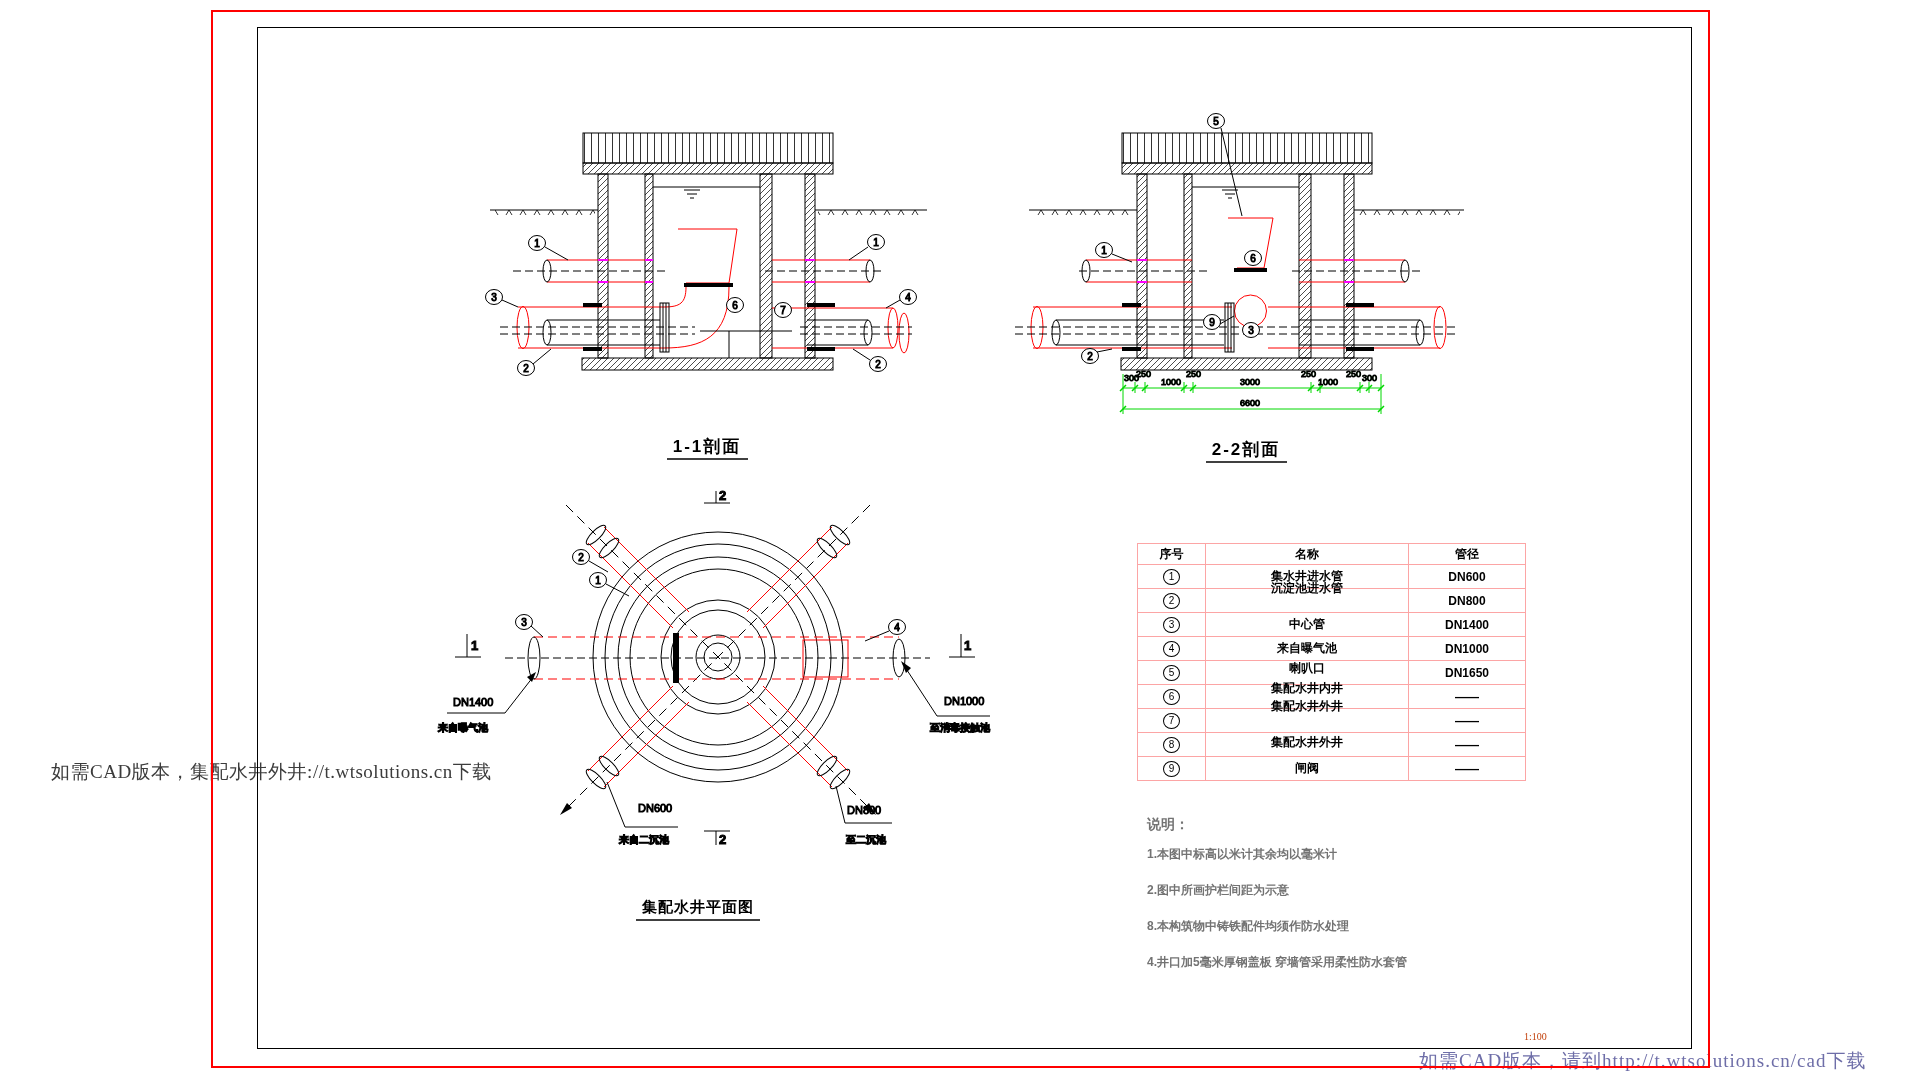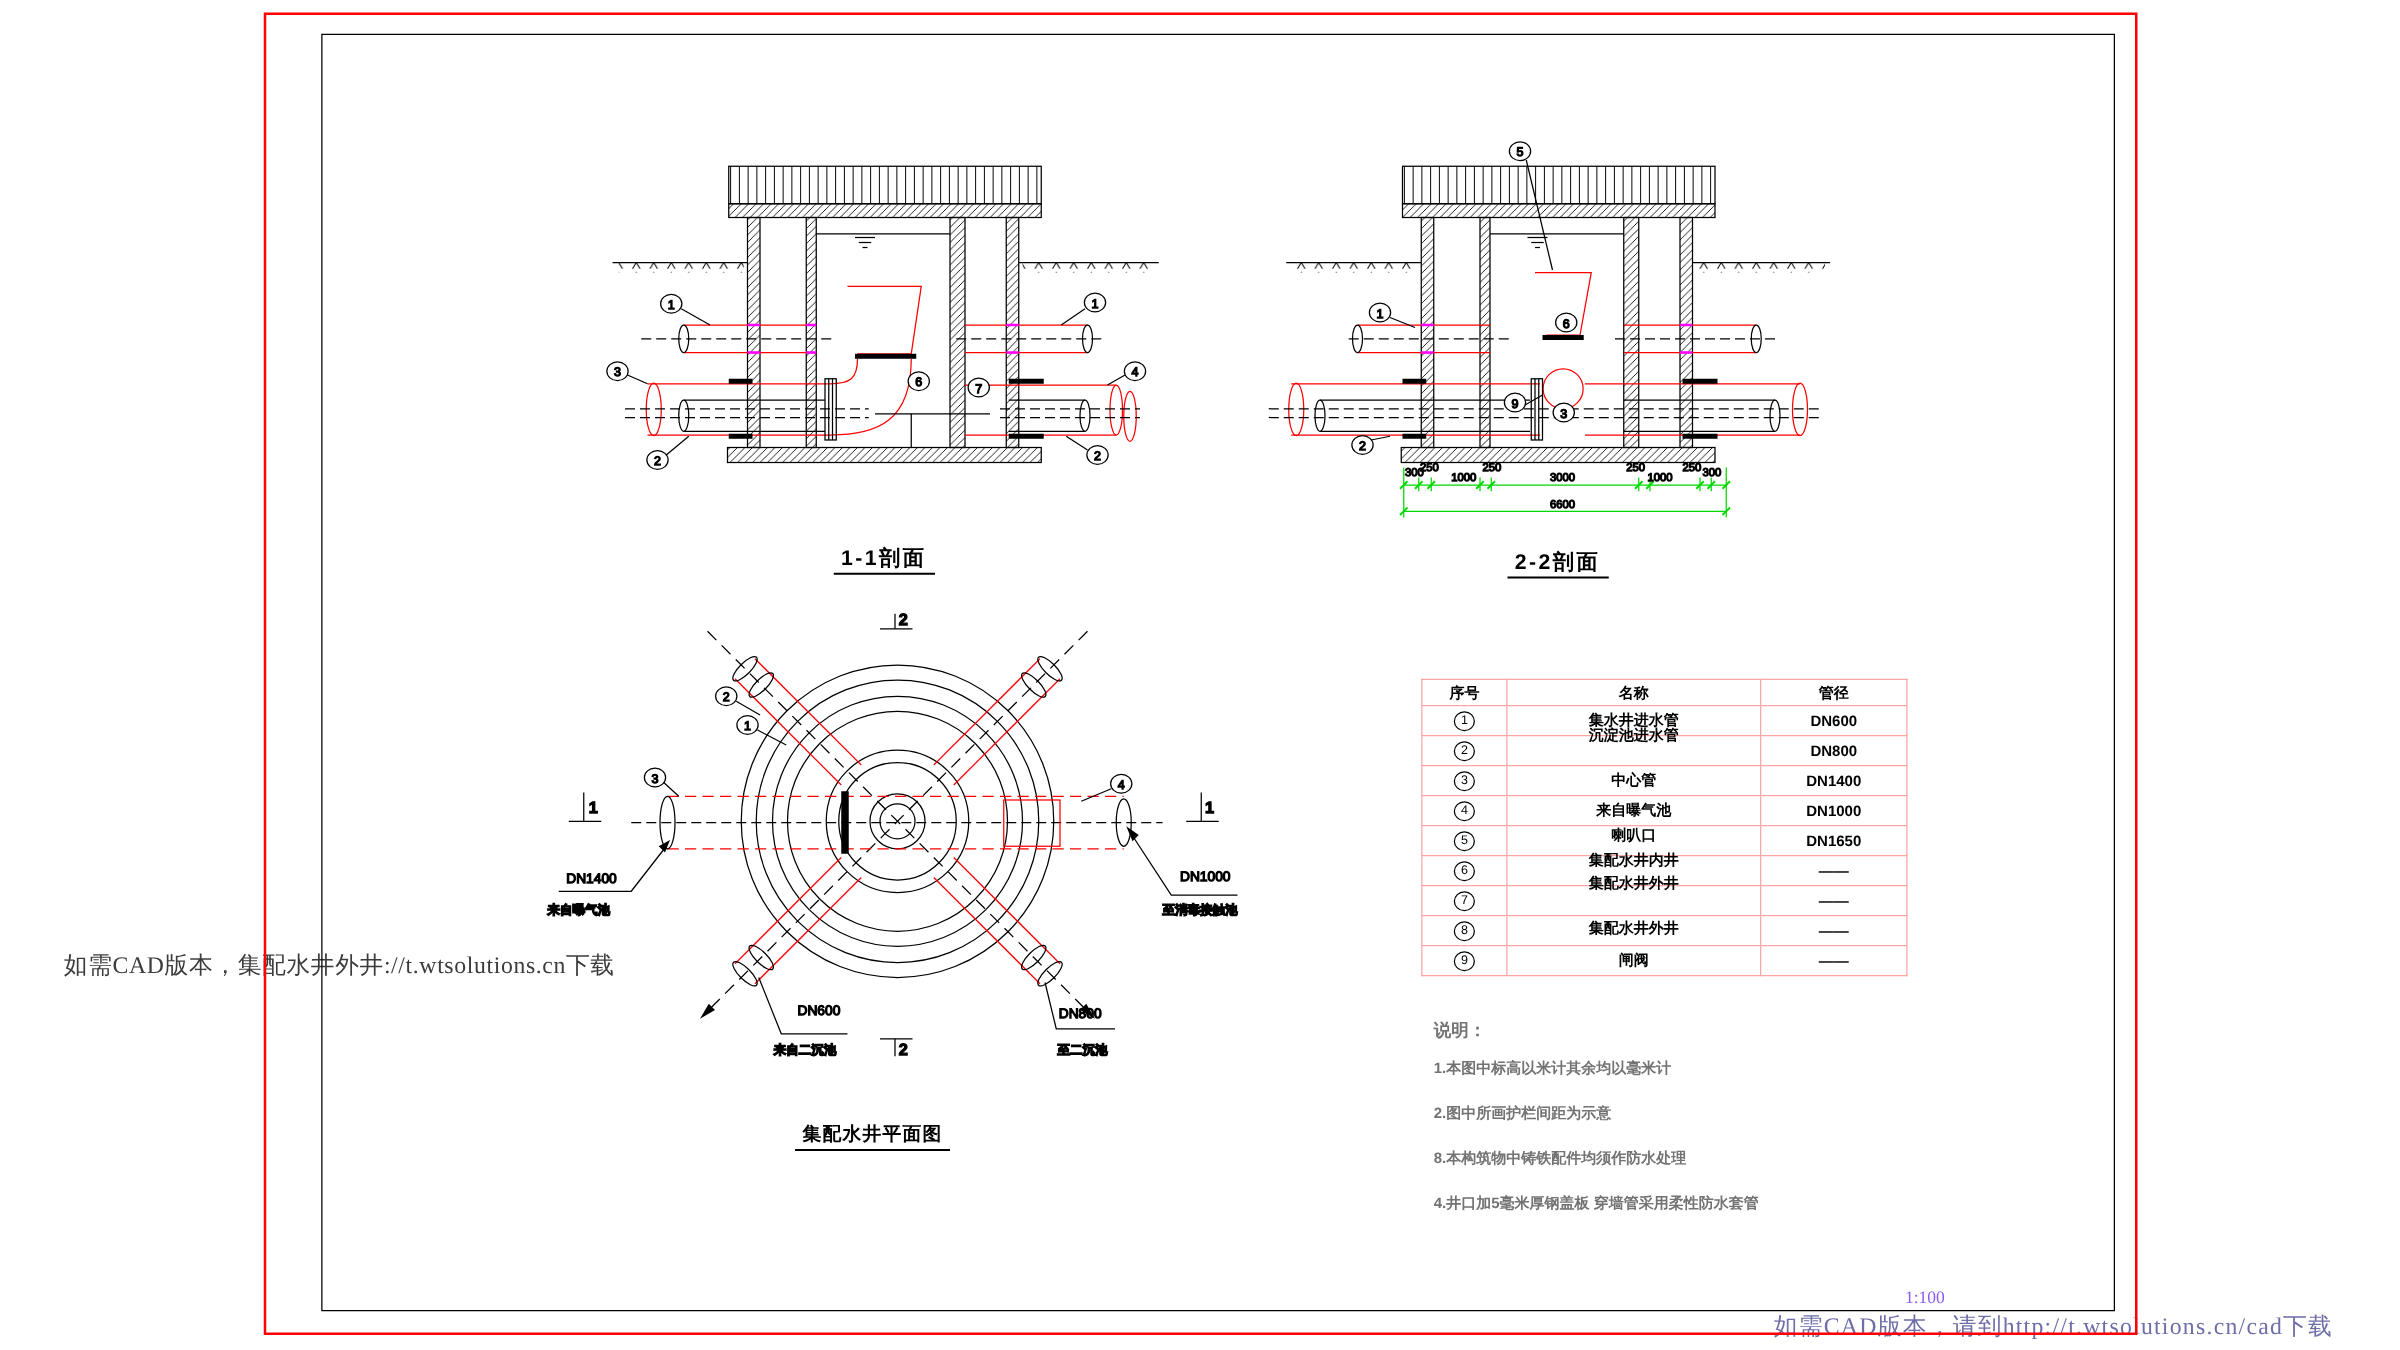--- a/index.html
+++ b/index.html
@@ -23,21 +23,21 @@
   .circ{display:inline-flex;align-items:center;justify-content:center;width:15px;height:14px;border:1px solid #000;border-radius:50%;font-size:10px;font-weight:normal;}
   .sh2{position:relative;top:-2px;}
   .sh4{position:relative;top:-4px;}
   .sh8{position:relative;top:-8px;}
   .sh12{position:relative;top:-12px;}
   .sh14{position:relative;top:-14px;}
   #notes{position:absolute;left:1147px;top:816px;z-index:5;color:#737373;}
   .notes-title{font-size:14px;font-weight:bold;margin-bottom:12px;}
   .note-item{font-size:12px;font-weight:bold;margin-bottom:19px;white-space:nowrap;}
   .wm-left{position:absolute;left:51px;top:759px;font-family:"Liberation Serif",serif;font-size:19px;color:#3c3c3c;letter-spacing:.5px;z-index:2;white-space:nowrap;}
-  .wm-scale{position:absolute;left:1524px;top:1031px;font-family:"Liberation Serif",serif;font-size:14px;color:#8b5cf6;z-index:6;}
+  .wm-scale{position:absolute;left:1524px;top:1031px;font-family:"Liberation Serif",serif;font-size:10px;color:#c2410c;z-index:6;}
   .wm-br{position:absolute;left:1419px;top:1048px;font-family:"Liberation Serif",serif;font-size:19px;color:#6e6ea8;letter-spacing:1px;z-index:2;white-space:nowrap;text-align:right;}
 </style>
 </head>
 <body>
 
 <div id="canvas">
   <div class="red-border"></div>
   <div class="black-border"></div>
 
   <svg id="cad" width="1920" height="1080" viewBox="0 0 1920 1080">

